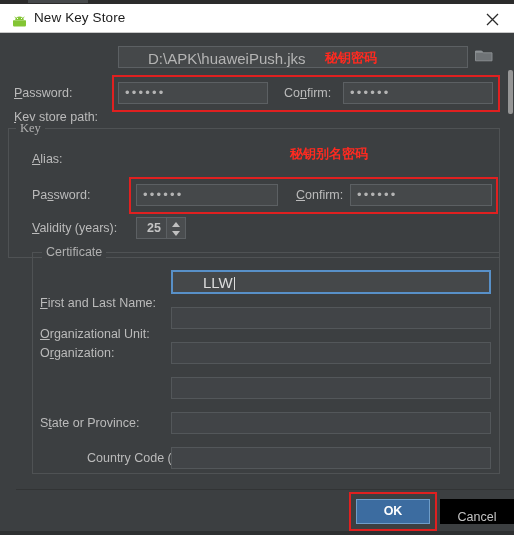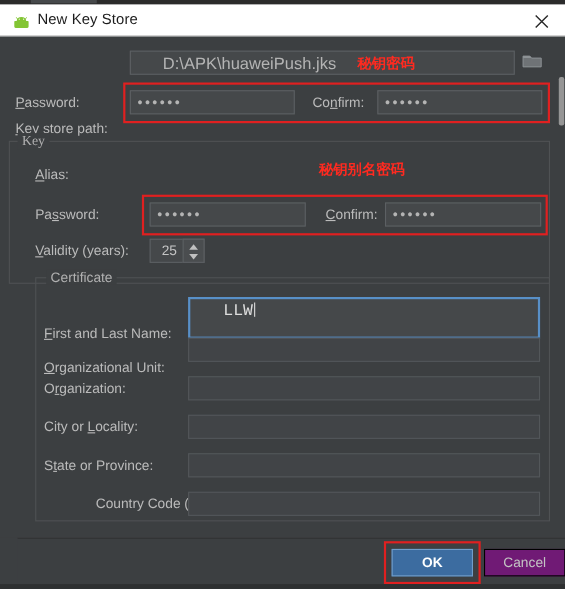--- a/index.html
+++ b/index.html
@@ -113,21 +113,21 @@
     font-size: 12.5px; color: #b0b0b0;
     background: #3c3f41;
     padding: 0 4px;
     white-space: nowrap;
   }
 
   
   .spinner {
     position: absolute; left: 136px; top: 217px;
     width: 50px; height: 22px;
-    background: #45484a; border: 1px solid #5c6063;
+    background: #45484a; border: 1px solid #5c6063; font-weight: bold;
   }
   .spinner .sval {
     position: absolute; left: 10px; top: 3px;
     font-size: 12.5px; color: #c4c4c4;
   }
   .spin-arrows {
     position: absolute; left: 166px; top: 217px;
     width: 20px; height: 22px;
     background: #4a4d4f; border: 1px solid #5c6063;
   }
@@ -158,22 +158,22 @@
   .footer {
     position: absolute; left: 16px; top: 489px; width: 514px; height: 46px;
     background: #3c3f41;
     border-top: 1px solid #323435;
     padding-left: 26px;
   }
   .btn {
     position: absolute;
     height: 25px;
     font-size: 12.5px;
-    border: 1px solid #000000;
-    background: #701a75;
+    border: 7px solid #000000;
+    background: #000000;
     color: #c3c3c3;
     text-align: center;
     line-height: 23px;
     cursor: default;
   }
   .btn.primary {
     background: #3c6ca0;
     border: 1px solid #6f9dc9;
     color: #ffffff;
     font-weight: 700;
@@ -286,41 +286,38 @@
       <span class="ar up"></span>
       <span class="ar down"></span>
     </div>
 
     <div class="groupbox" style="left:32px; top:218px; width:468px; height:222px;"></div>
     <div class="group-title" style="left:42px; top:211px;">Certificate</div>
 
     <div class="lbl" style="left:40px; top:242px;margin-top:20px;">
       <u>F</u><span>irst and Last Name:</span>
     </div>
-    <div class="field focused" style="left:171px; top:236px; width:320px; height:38px;font-family:Liberation Mono, monospace;">
+    <div class="field focused" style="left:171px; top:236px; width:320px; height:24px;">
       <span class="val"><span>LLW</span><i class="caret"></i></span>
     </div>
 
     <div class="lbl" style="left:40px; top:277px;margin-top:16px;">
       <u>O</u>rganizational Unit:
     </div>
     <div class="field empty" style="left:171px; top:273px; width:320px;">
       <span class="val"></span>
     </div>
 
     <div class="lbl" style="left:40px; top:312px;">
       O<u>r</u>ganization:
     </div>
     <div class="field empty" style="left:171px; top:308px; width:320px;">
       <span class="val"></span>
     </div>
 
-    <div class="lbl" style="left:40px; top:347px;">
-      City or <u>L</u>ocality:
-    </div>
     <div class="field empty" style="left:171px; top:343px; width:320px;">
       <span class="val"></span>
     </div>
 
     <div class="lbl" style="left:40px; top:382px;">
       S<u>t</u>ate or Province:
     </div>
     <div class="field empty" style="left:171px; top:378px; width:320px;">
       <span class="val"></span>
     </div>

